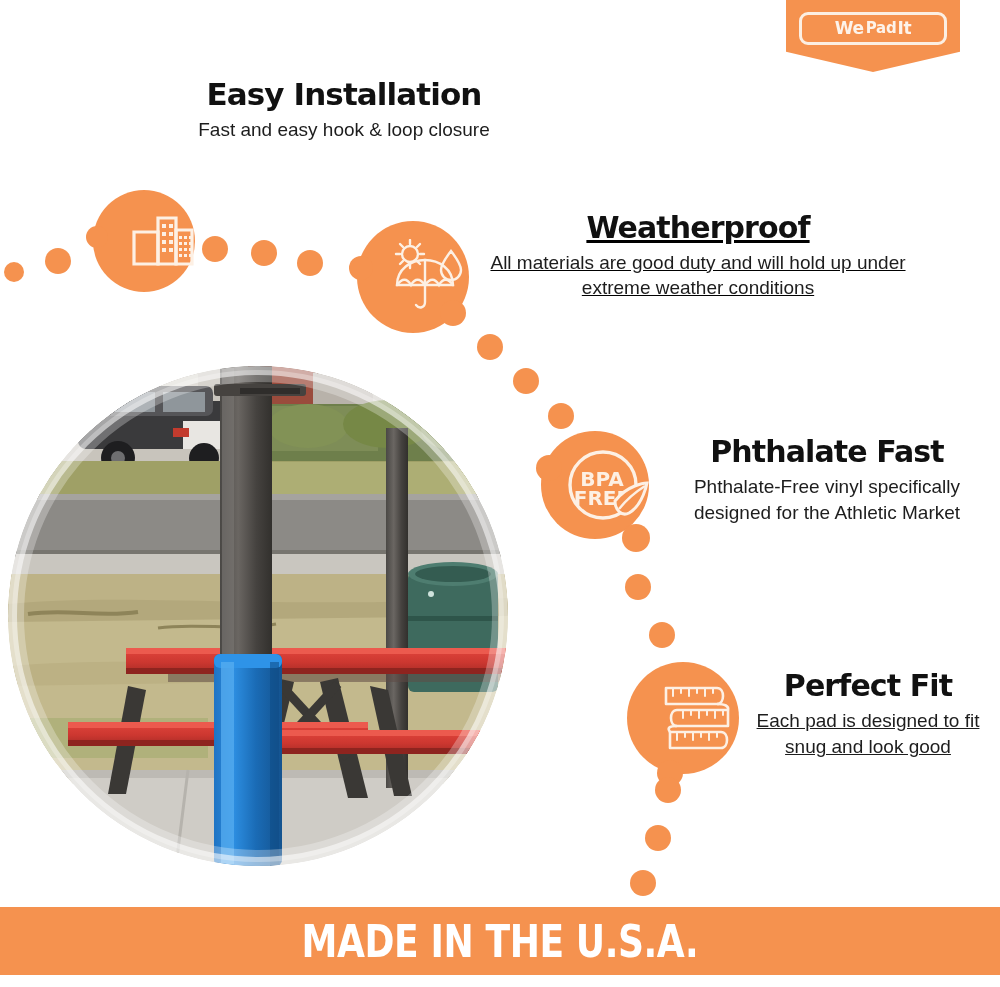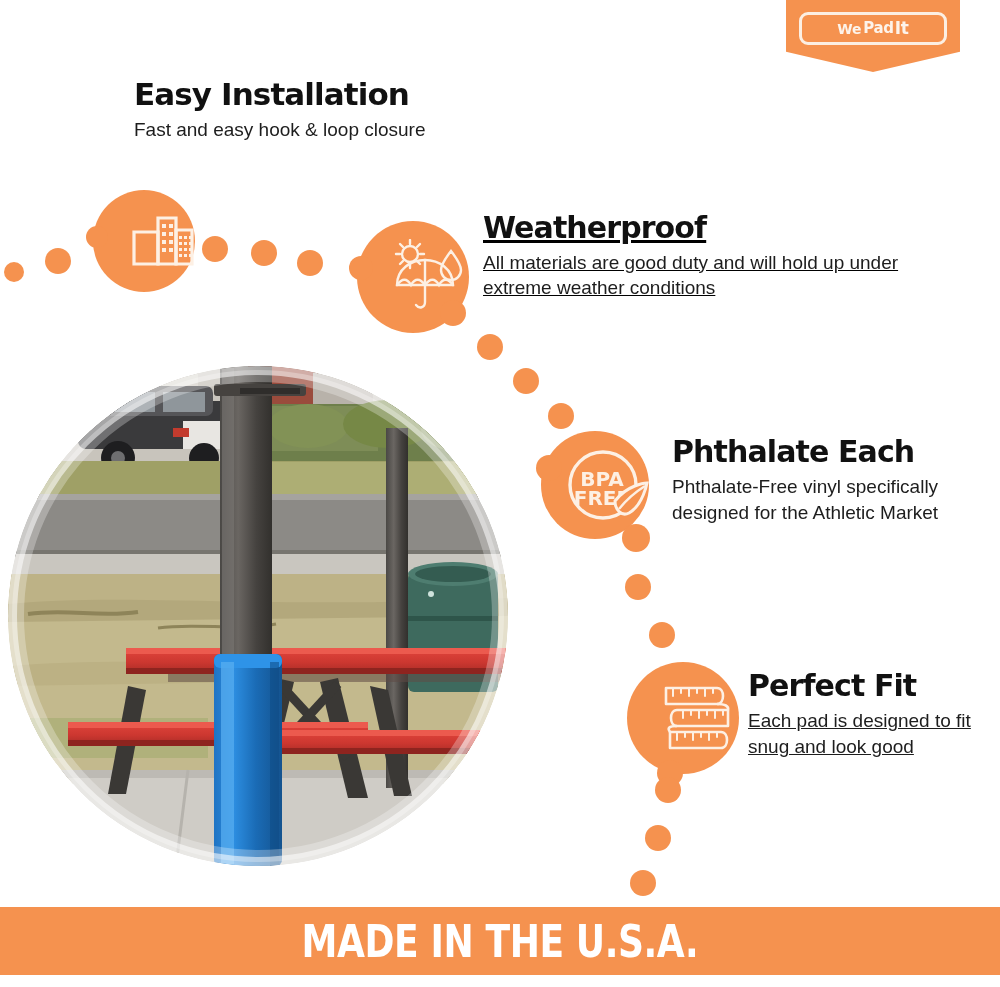--- a/index.html
+++ b/index.html
@@ -42,26 +42,26 @@
     align-items: center;
     justify-content: center;
     letter-spacing: -0.3px;
   }
   .logo-we, .logo-pad, .logo-it {
     color: #FDF3EA;
     font-family: "DejaVu Sans", sans-serif;
     font-weight: bold;
     line-height: 1;
   }
-  .logo-we { font-size: 14px; }
+  .logo-we { font-size: 17px; }
   .logo-pad { font-size: 15px; margin-left: 2px; }
   .logo-it { font-size: 17px; margin-left: 1px; }
 
   
-  .block { position: absolute; }
+  .block { position: absolute; text-align: center; }
   .head {
     font-family: "DejaVu Sans", sans-serif;
     font-weight: bold;
     color: #111111;
     letter-spacing: -0.9px;
     line-height: 1.05;
     margin: 0 0 6px 0;
   }
   .sub {
     font-family: "Liberation Sans", sans-serif;
@@ -427,21 +427,21 @@
     <div class="head">Easy Installation</div>
     <div class="sub">Fast and easy hook &amp; loop closure</div>
   </div>
 
   <div class="block" id="blk-weather">
     <div class="head">Weatherproof</div>
     <div class="sub">All materials are good duty and will hold up under extreme weather conditions</div>
   </div>
 
   <div class="block" id="blk-bpa">
-    <div class="head">Phthalate Each</div>
+    <div class="head">Phthalate Fast</div>
     <div class="sub">Phthalate-Free vinyl specifically designed for the Athletic Market</div>
   </div>
 
   <div class="block" id="blk-fit">
     <div class="head">Perfect Fit</div>
     <div class="sub">Each pad is designed to fit snug and look good</div>
   </div>
 
   <div id="footer">
     <div class="usa">MADE IN THE U.S.A.</div>

